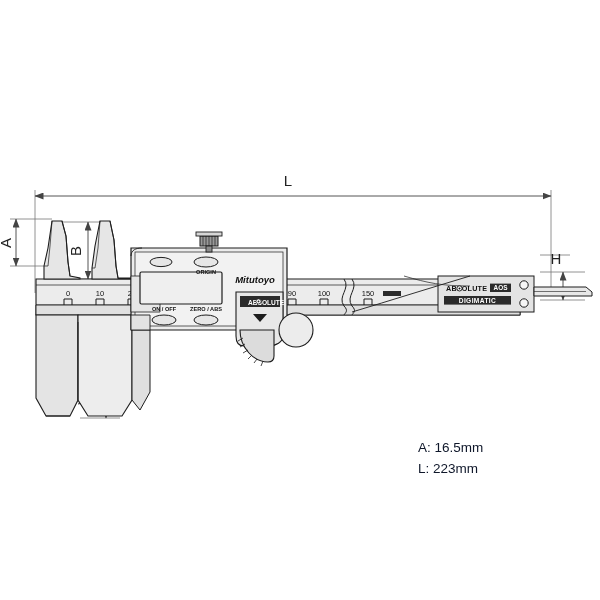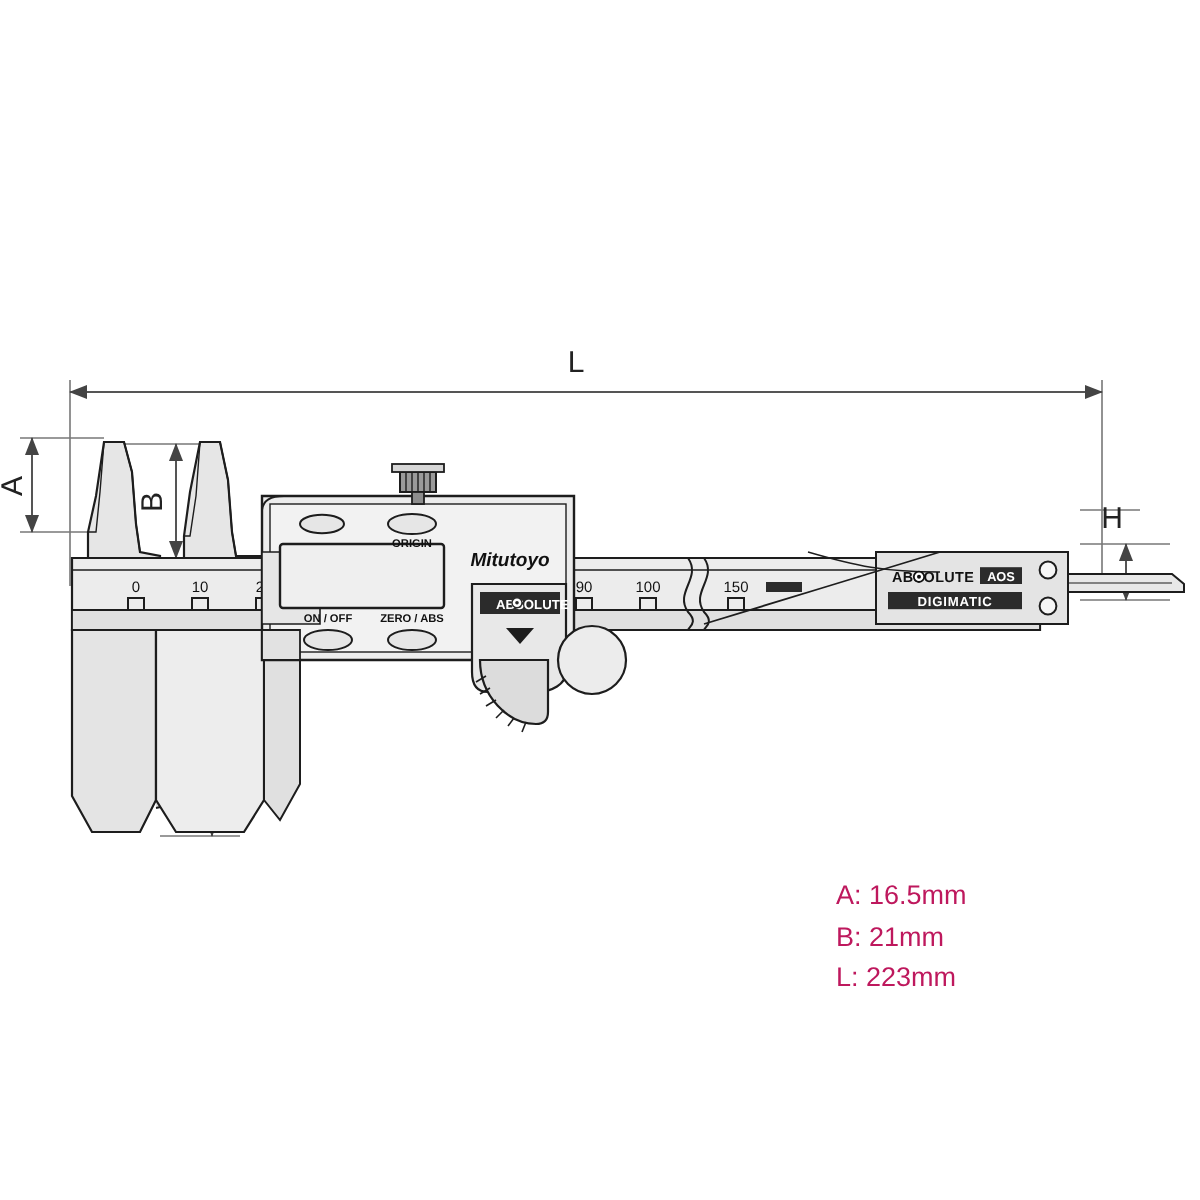--- a/index.html
+++ b/index.html
@@ -1,21 +1,21 @@
 <!DOCTYPE html>
 <html><head>
 <meta charset="utf-8">
 <style>
   html,body{margin:0;padding:0;background:#ffffff;}
   body{width:600px;height:600px;position:relative;overflow:hidden;
        font-family:"Liberation Sans", sans-serif;color:#1a1a1a;}
   #stage{position:absolute;left:0;top:0;width:600px;height:600px;}
   svg.draw{position:absolute;left:0;top:0;width:600px;height:600px;}
   #legend{position:absolute;left:418px;top:438px;width:170px;}
-  #legend .row{font-size:13.5px;line-height:20.6px;color:#be185d;white-space:nowrap;}
+  #legend .row{font-size:13.5px;line-height:20.6px;color:#0f172a;white-space:nowrap;}
   .dimlabel{font-family:"Liberation Sans", sans-serif;font-size:15px;fill:#222;}
 </style>
 </head>
 <body>
 
 <div id="stage">
 
   <svg class="draw" viewBox="0 0 600 600">
     <defs>
       <marker id="arrHead" markerWidth="9" markerHeight="7" refX="8.5" refY="3.5" orient="auto" markerUnits="userSpaceOnUse">
@@ -214,17 +214,16 @@
         <line x1="263" y1="361" x2="261" y2="366"></line>
       </g>
     </g>
 
     <path d="M150,315 L150,330 L131,330 L131,315 Z" fill="#e2e2e2" stroke="#1d1d1d" stroke-width="0.9"></path>
 
   </svg>
 
   <div id="legend">
     <div class="row">A: 16.5mm</div>
-    <div class="row">B: 21mm</div>
     <div class="row">L: 223mm</div>
   </div>
 
 </div>
 
 </body></html>

